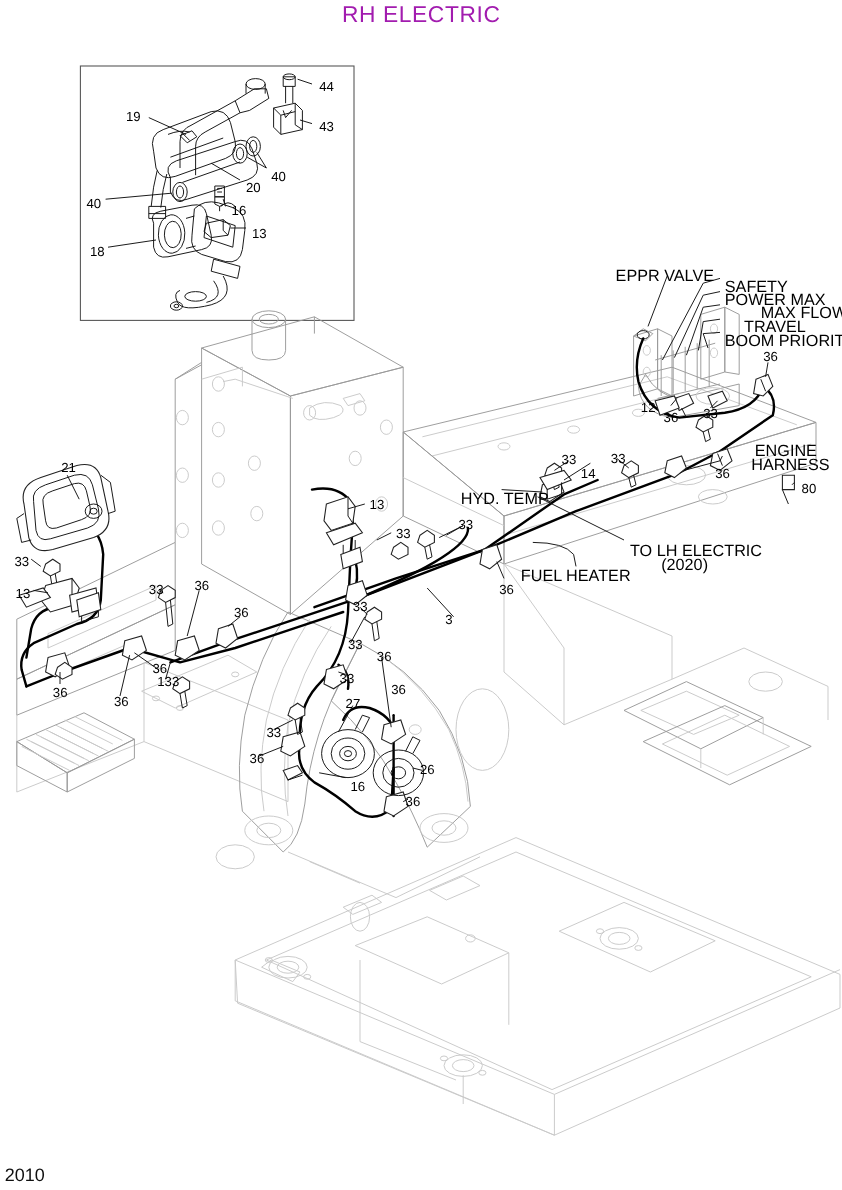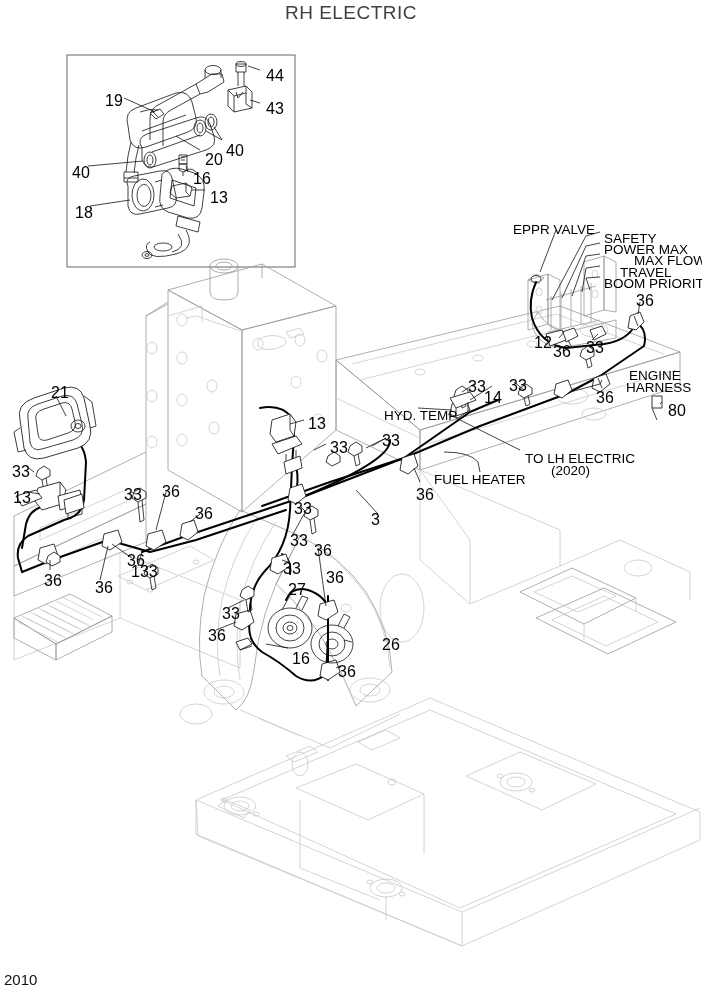--- a/index.html
+++ b/index.html
@@ -22,39 +22,39 @@
     height: 992px;
   }
   #title {
     position: absolute;
     top: 2px;
     left: 0;
     width: 702px;
     text-align: center;
     font-size: 19px;
     letter-spacing: 0.5px;
-    color: #404040;
+    color: #a21caf;
   }
   #footer {
     position: absolute;
     left: 4px;
     bottom: 4px;
     font-size: 15px;
     color: #111;
   }
   .lbl {
     position: absolute;
     font-size: 13.5px;
     color: #000;
     white-space: nowrap;
     line-height: 1;
   }
   .num {
     position: absolute;
-    font-size: 16px;
+    font-size: 11px;
     color: #000;
     white-space: nowrap;
     line-height: 1;
   }
   svg { display: block; }
   .ln  { fill: none; stroke: #111; stroke-width: 0.8; }
   .ln2 { fill: none; stroke: #000; stroke-width: 2.0; stroke-linecap: round; stroke-linejoin: round;}
   .lead{ fill: none; stroke: #111; stroke-width: 0.8; }
   .faint { fill: none; stroke: #c9c9c9; stroke-width: 0.8; }
   .mid   { fill: none; stroke: #9a9a9a; stroke-width: 0.8; }
@@ -509,19 +509,19 @@
       <div class="num" style="left: 314px; top: 543px;">36</div>
       <div class="num" style="left: 131px; top: 564px;">133</div>
       <div class="num" style="left: 371px; top: 512px;">3</div>
       <div class="num" style="left: 44px; top: 573px;">36</div>
       <div class="num" style="left: 283px; top: 561px;">33</div>
       <div class="num" style="left: 95px; top: 580px;">36</div>
       <div class="num" style="left: 288px; top: 582px;">27</div>
       <div class="num" style="left: 326px; top: 570px;">36</div>
       <div class="num" style="left: 222px; top: 606px;">33</div>
       <div class="num" style="left: 208px; top: 628px;">36</div>
-      <div class="num" style="left: 350px; top: 637px; margin-left: 32px;">26</div>
+      <div class="num" style="left: 350px; top: 637px;">26</div>
       <div class="num" style="left: 292px; top: 651px;">16</div>
       <div class="num" style="left: 338px; top: 664px;">36</div>
     </div>
 
   <div id="footer">2010</div>
 </div>
 
 </body></html>

